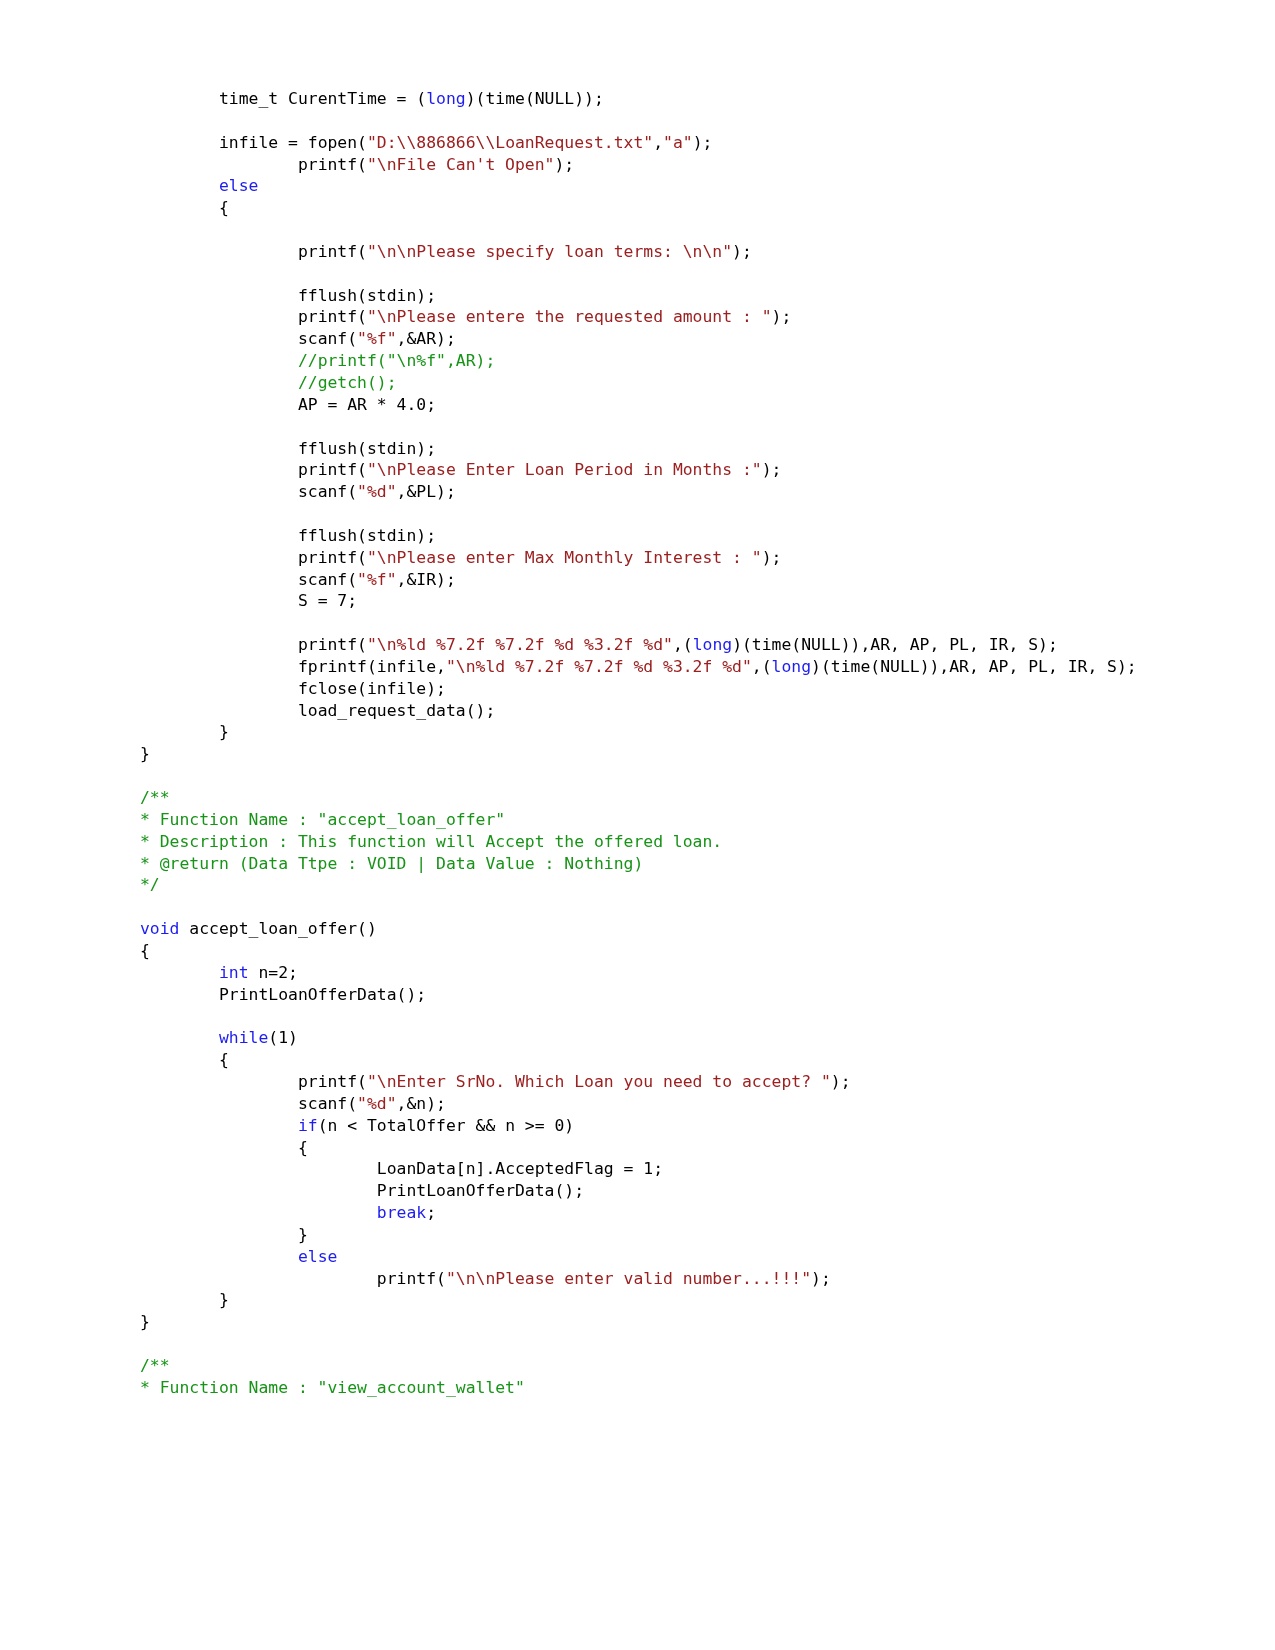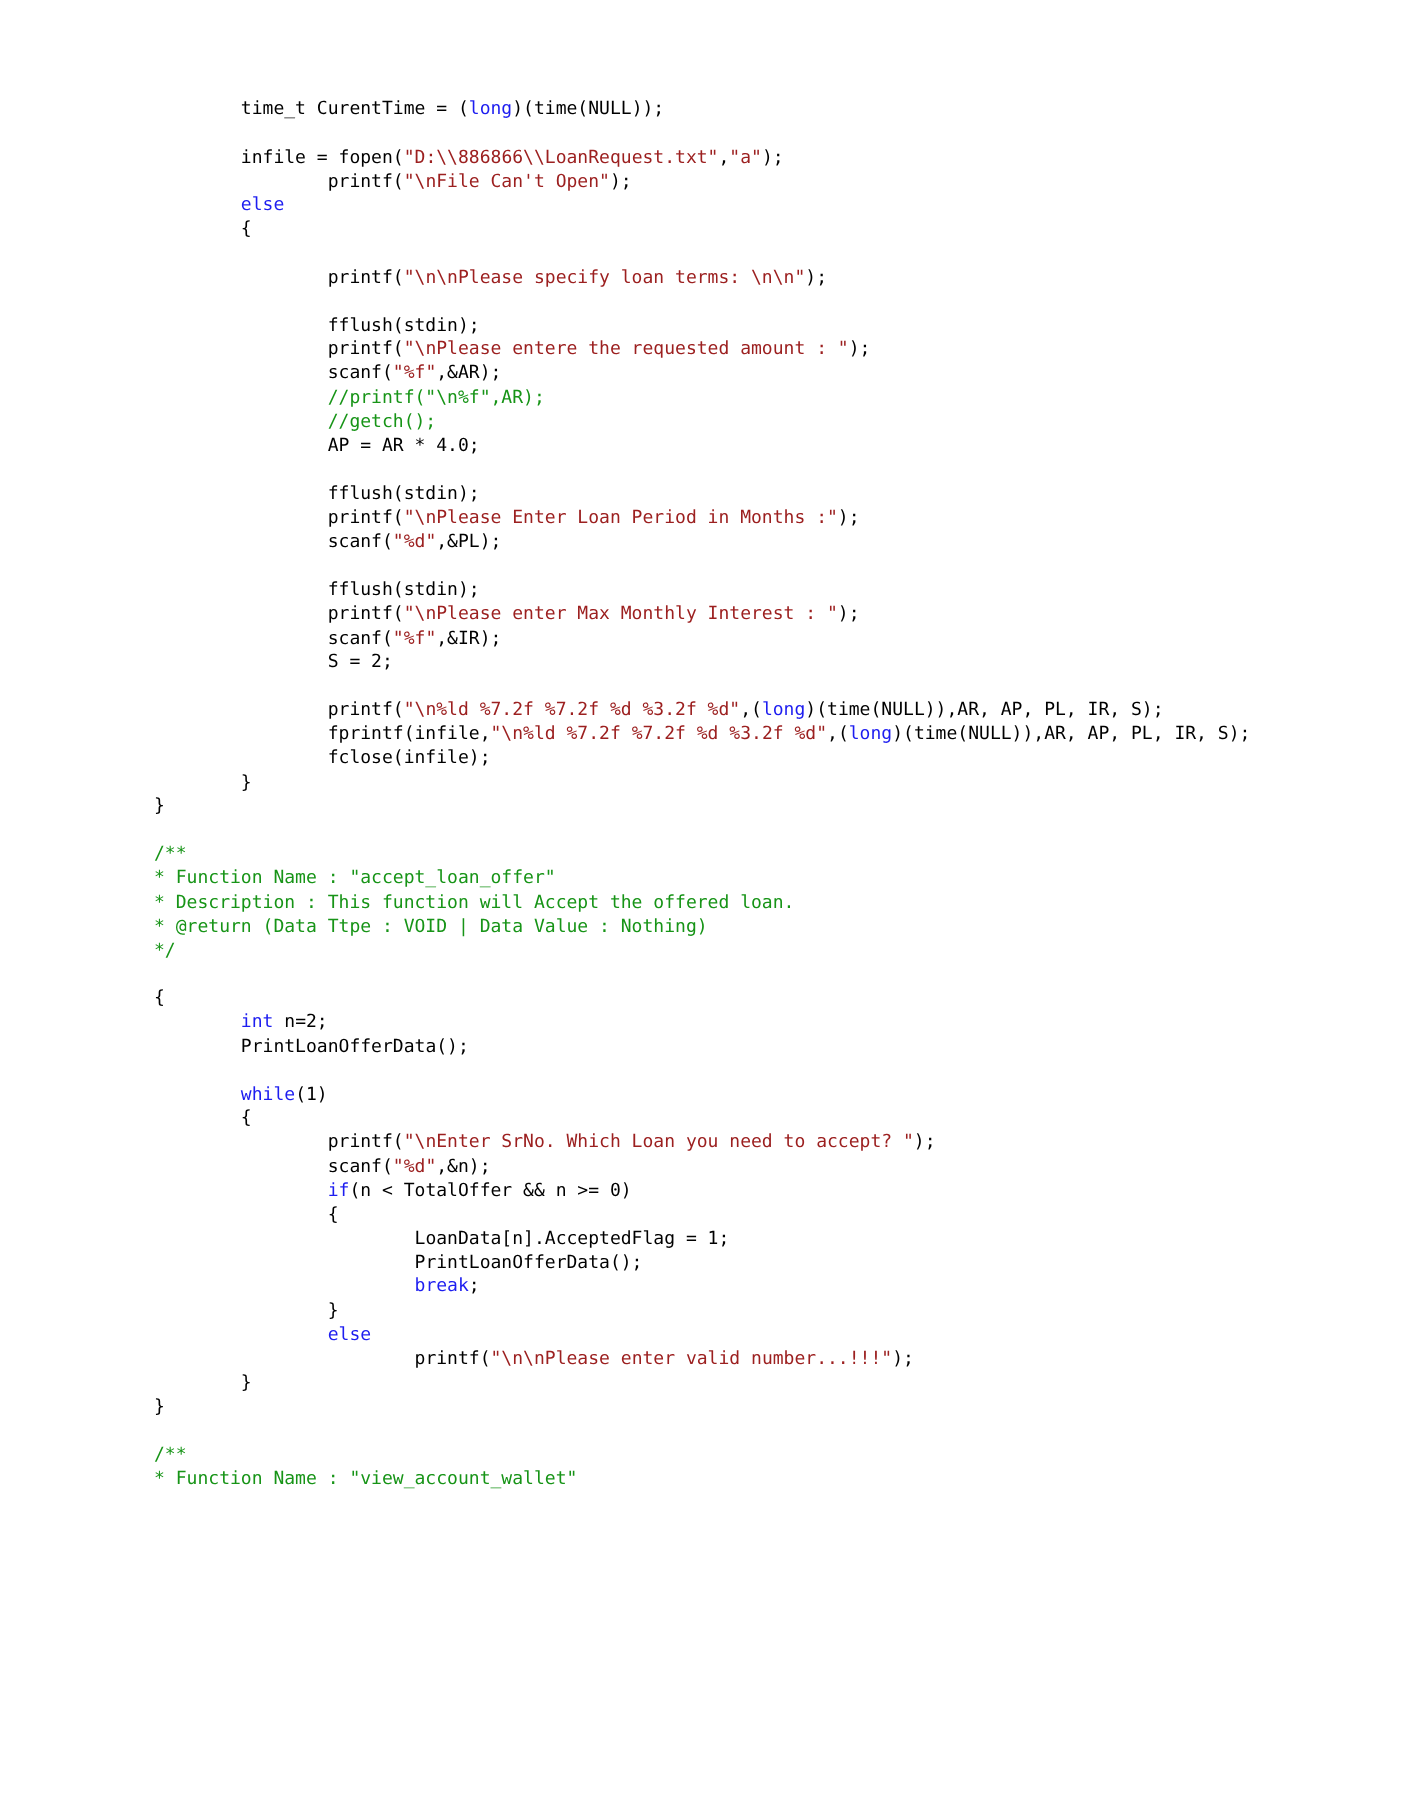--- a/index.html
+++ b/index.html
@@ -67,34 +67,36 @@
 </span><span class="ln"><span class="cmt">                //getch();</span>
 </span><span class="ln"><span class="pln">                AP = AR * 4.0;</span>
 </span><span class="blank">
 </span><span class="ln"><span class="pln">                fflush(stdin);</span>
 </span><span class="ln"><span class="pln">                printf(</span><span class="str">"\nPlease Enter Loan Period in Months :"</span><span class="pln">);</span>
 </span><span class="ln"><span class="pln">                scanf(</span><span class="str">"%d"</span><span class="pln">,&amp;PL);</span>
 </span><span class="blank">
 </span><span class="ln"><span class="pln">                fflush(stdin);</span>
 </span><span class="ln"><span class="pln">                printf(</span><span class="str">"\nPlease enter Max Monthly Interest : "</span><span class="pln">);</span>
 </span><span class="ln"><span class="pln">                scanf(</span><span class="str">"%f"</span><span class="pln">,&amp;IR);</span>
-</span><span class="ln"><span class="pln">                S = 2;</span>
+</span><span class="ln"><span class="pln">                S = 7;</span>
 </span><span class="blank">
 </span><span class="ln"><span class="pln">                printf(</span><span class="str">"\n%ld %7.2f %7.2f %d %3.2f %d"</span><span class="pln">,(</span><span class="kw">long</span><span class="pln">)(time(NULL)),AR, AP, PL, IR, S);</span>
 </span><span class="ln"><span class="pln">                fprintf(infile,</span><span class="str">"\n%ld %7.2f %7.2f %d %3.2f %d"</span><span class="pln">,(</span><span class="kw">long</span><span class="pln">)(time(NULL)),AR, AP, PL, IR, S);</span>
 </span><span class="ln"><span class="pln">                fclose(infile);</span>
+</span><span class="ln"><span class="pln">                load_request_data();</span>
 </span><span class="ln"><span class="pln">        }</span>
 </span><span class="ln"><span class="pln">}</span>
 </span><span class="blank">
 </span><span class="ln"><span class="cmt">/**</span>
 </span><span class="ln"><span class="cmt">* Function Name : "accept_loan_offer"</span>
 </span><span class="ln"><span class="cmt">* Description : This function will Accept the offered loan.</span>
 </span><span class="ln"><span class="cmt">* @return (Data Ttpe : VOID | Data Value : Nothing)</span>
 </span><span class="ln"><span class="cmt">*/</span>
 </span><span class="blank">
+</span><span class="ln"><span class="kw">void</span><span class="pln"> accept_loan_offer()</span>
 </span><span class="ln"><span class="pln">{</span>
 </span><span class="ln"><span class="pln">        </span><span class="kw">int</span><span class="pln"> n=2;</span>
 </span><span class="ln"><span class="pln">        PrintLoanOfferData();</span>
 </span><span class="blank">
 </span><span class="ln"><span class="pln">        </span><span class="kw">while</span><span class="pln">(1)</span>
 </span><span class="ln"><span class="pln">        {</span>
 </span><span class="ln"><span class="pln">                printf(</span><span class="str">"\nEnter SrNo. Which Loan you need to accept? "</span><span class="pln">);</span>
 </span><span class="ln"><span class="pln">                scanf(</span><span class="str">"%d"</span><span class="pln">,&amp;n);</span>
 </span><span class="ln"><span class="pln">                </span><span class="kw">if</span><span class="pln">(n &lt; TotalOffer &amp;&amp; n &gt;= 0)</span>
 </span><span class="ln"><span class="pln">                {</span>

